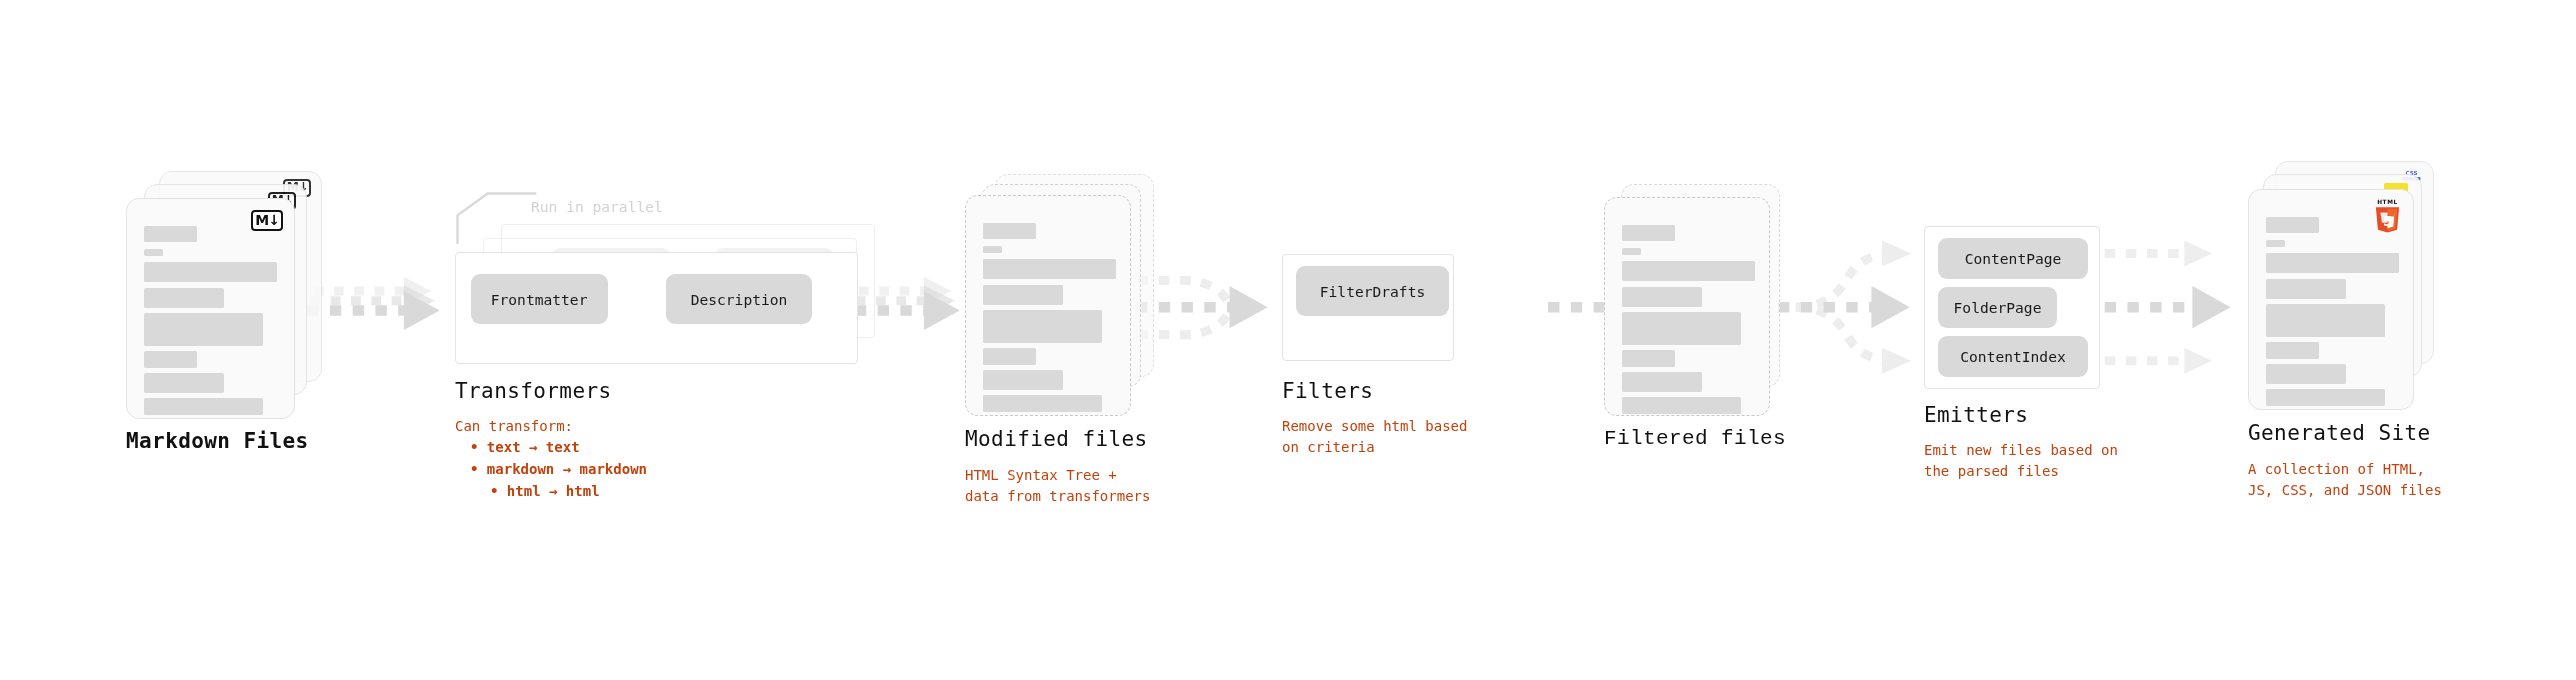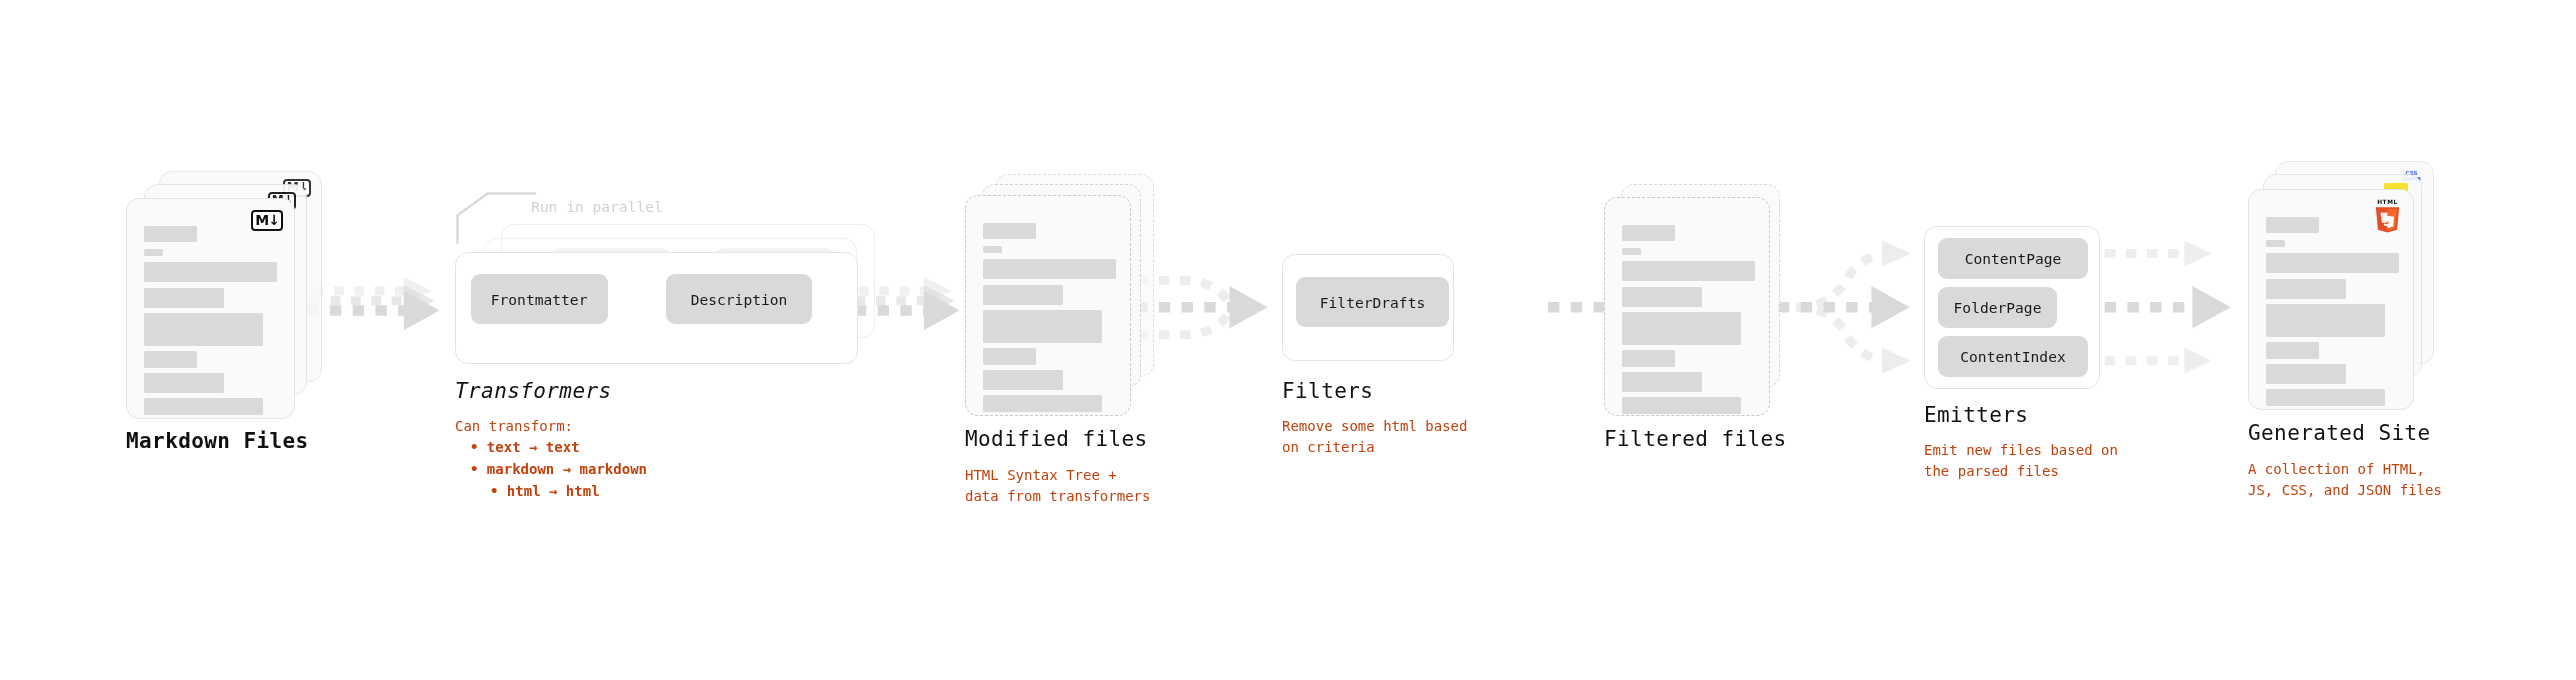--- a/index.html
+++ b/index.html
@@ -52,21 +52,21 @@
   .html5{
     position:absolute;width:31px;height:36px;
   }
   .css3{position:absolute;width:21px;height:13px;}
   .jsbadge{position:absolute;width:24.4px;height:16.3px;background:#f7df1e;border-radius:1.6px;}
 
   
   .groupbox{
     position:absolute;
     border:1.6px solid #e3e3e3;
-    border-radius:13px;
+    border-radius:4px;
     background:#fcfcfc;
     box-sizing:border-box;
   }
   .pill{
     position:absolute;
     background:#d9d9d9;
     border-radius:9px;
     display:flex;align-items:center;justify-content:center;
     font-size:14.6px;
     color:#1a1a1a;
@@ -231,21 +231,21 @@
         <polygon points="288,140 304,148 288,156" fill="#c8c8c8"></polygon>
       </g>
     </svg>
 
     <div class="groupbox" style="left:455px;top:252px;width:403px;height:112px;background:#fff;">
       <div class="pill" style="left:14.6px;top:21px;width:137px;height:50px;">Frontmatter</div>
       <div class="pill" style="left:210px;top:21px;width:146px;height:50px;">Description</div>
     </div>
   </div>
 
-  <div class="title" style="left:455px;top:379px;font-style:italic;">Transformers</div>
+  <div class="title" style="left:455px;top:379px;">Transformers</div>
   <div class="sub" style="left:455px;top:416px;">Can transform:</div>
   <div class="sub bullets" style="left:470px;top:437px;">• text → text</div>
   <div class="sub bullets" style="left:470px;top:459px;">• markdown → markdown</div>
   <div class="sub bullets" style="left:470px;top:481px;margin-left:20px;">• html → html</div>
 
   <div class="doc-stack">
     <div class="doc dashed" style="left:995px;top:174px;width:159px;height:203px;opacity:.6;"></div>
     <div class="doc dashed" style="left:982px;top:184px;width:159px;height:203px;opacity:.8;"></div>
     <div class="doc dashed" style="left:965px;top:195px;width:166px;height:221px;">
       <div class="skel" style="left:17px;top:27px;width:53px;height:16.3px;"></div>
@@ -256,40 +256,40 @@
       <div class="skel" style="left:17px;top:152px;width:53px;height:17px;"></div>
       <div class="skel" style="left:17px;top:174px;width:80px;height:20.3px;"></div>
       <div class="skel" style="left:17px;top:199px;width:119px;height:17px;"></div>
     </div>
   </div>
   <div class="title" style="left:965px;top:427px;">Modified files</div>
   <div class="sub" style="left:965px;top:465px;">HTML Syntax Tree +
 data from transformers</div>
 
   <div class="groupbox" style="left:1282px;top:254px;width:172px;height:107px;background:#fff;">
-    <div class="pill" style="left:13px;top:22px;width:153px;height:50px;">FilterDrafts</div>
+    <div class="pill" style="left:13px;top:11px;width:153px;height:50px;">FilterDrafts</div>
   </div>
   <div class="title" style="left:1282px;top:379px;">Filters</div>
   <div class="sub" style="left:1282px;top:416px;">Remove some html based
 on criteria</div>
 
   <div class="doc-stack">
     <div class="doc dashed" style="left:1621px;top:184px;width:159px;height:203px;opacity:.7;"></div>
     <div class="doc dashed" style="left:1604px;top:197px;width:166px;height:219px;">
       <div class="skel" style="left:17px;top:27px;width:53px;height:16.3px;"></div>
       <div class="skel" style="left:17px;top:50px;width:18.7px;height:6.5px;"></div>
       <div class="skel" style="left:17px;top:63px;width:133px;height:20.3px;"></div>
       <div class="skel" style="left:17px;top:89px;width:80px;height:20.3px;"></div>
       <div class="skel" style="left:17px;top:114px;width:119px;height:33px;"></div>
       <div class="skel" style="left:17px;top:152px;width:53px;height:17px;"></div>
       <div class="skel" style="left:17px;top:174px;width:80px;height:20.3px;"></div>
       <div class="skel" style="left:17px;top:199px;width:119px;height:17px;"></div>
     </div>
   </div>
-  <div class="title" style="left:1604px;top:427px;">Filtered files</div>
+  <div class="title" style="left:1604px;top:427px;font-family:Liberation Mono, monospace;">Filtered files</div>
 
   <div class="groupbox" style="left:1924px;top:226px;width:176px;height:163px;background:#fff;">
     <div class="pill" style="left:13px;top:11.4px;width:150px;height:41px;">ContentPage</div>
     <div class="pill" style="left:13px;top:60px;width:119px;height:41px;">FolderPage</div>
     <div class="pill" style="left:13px;top:109px;width:150px;height:41px;">ContentIndex</div>
   </div>
   <div class="title" style="left:1924px;top:403px;">Emitters</div>
   <div class="sub" style="left:1924px;top:440px;">Emit new files based on
 the parsed files</div>
 

